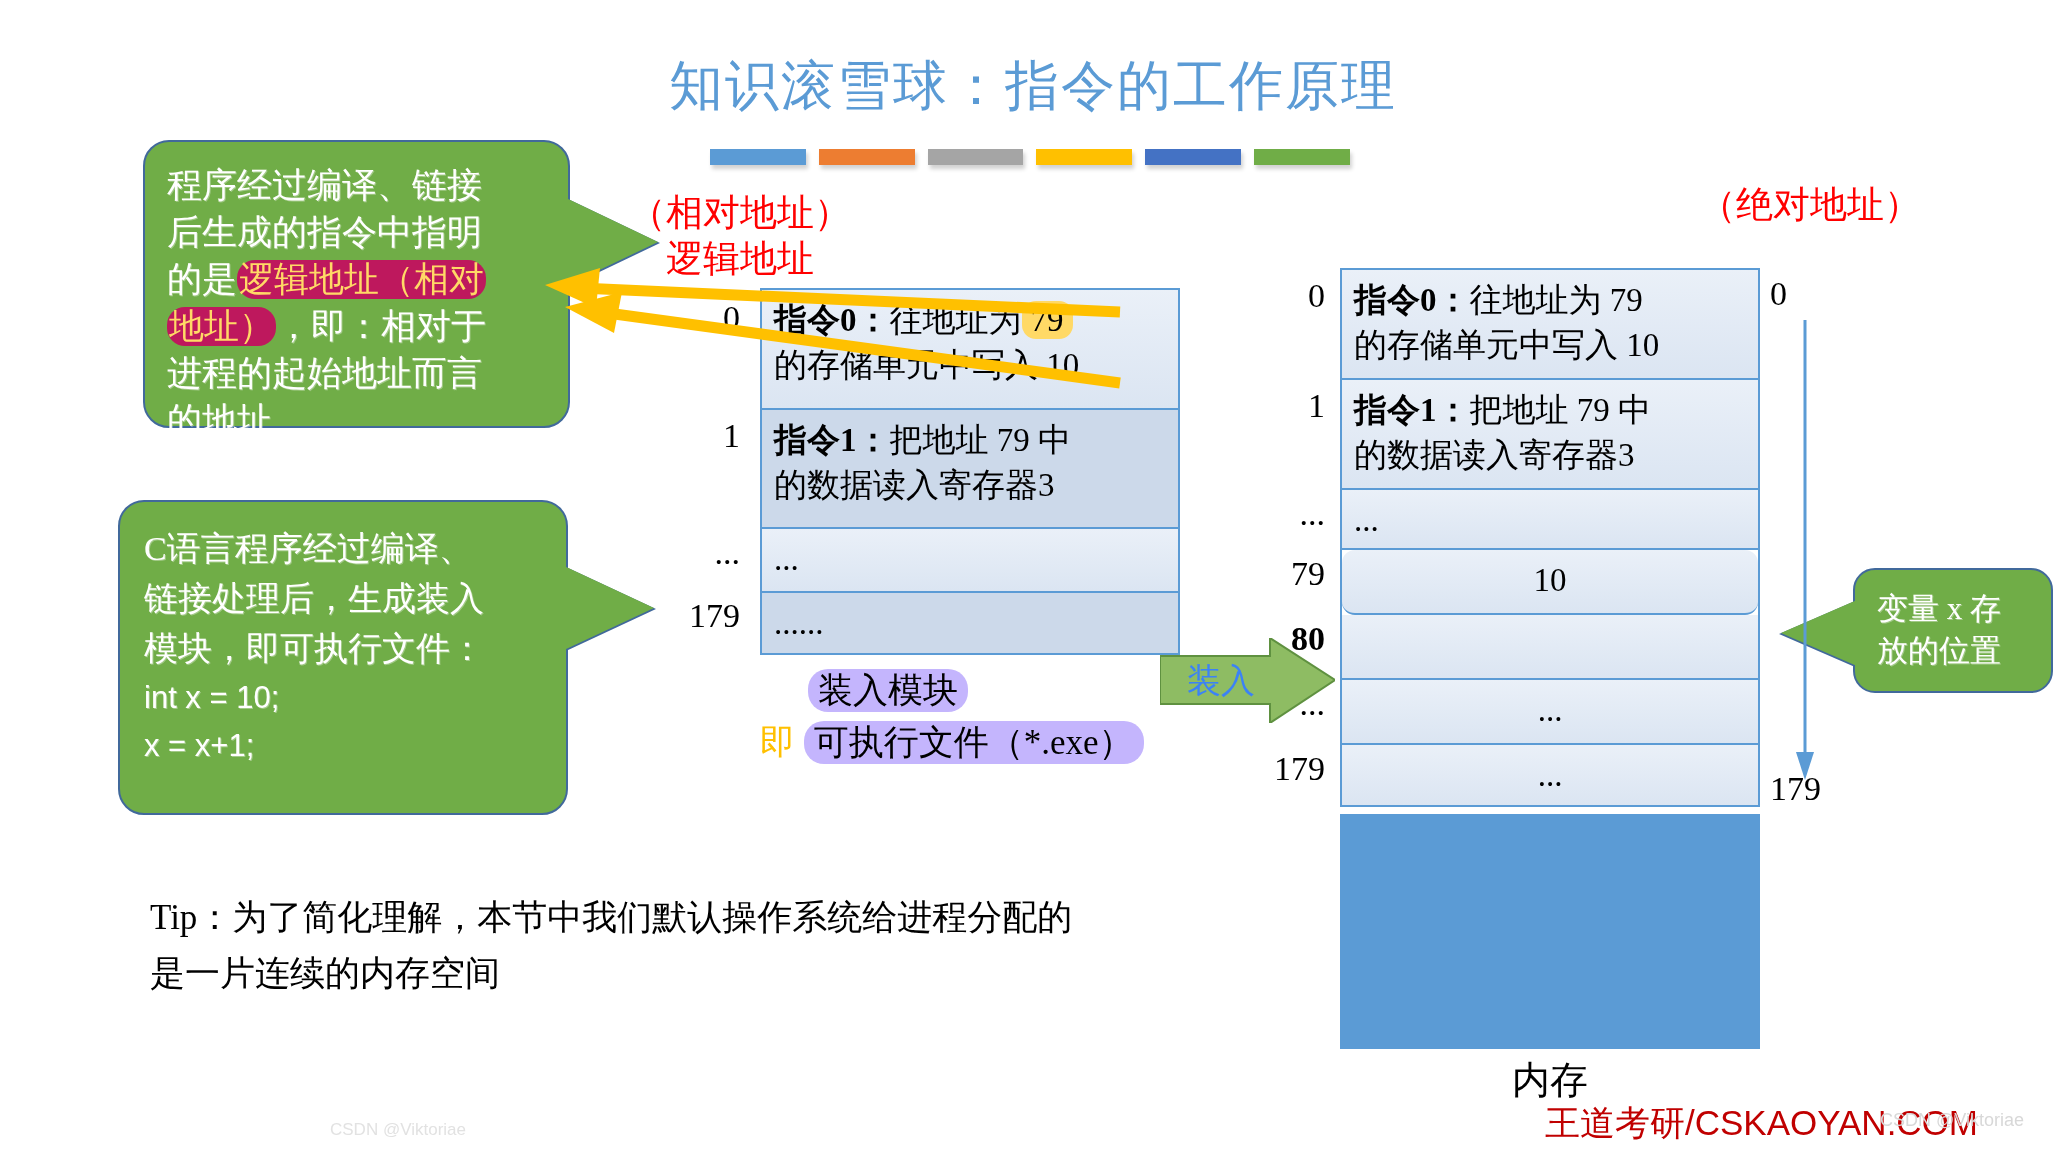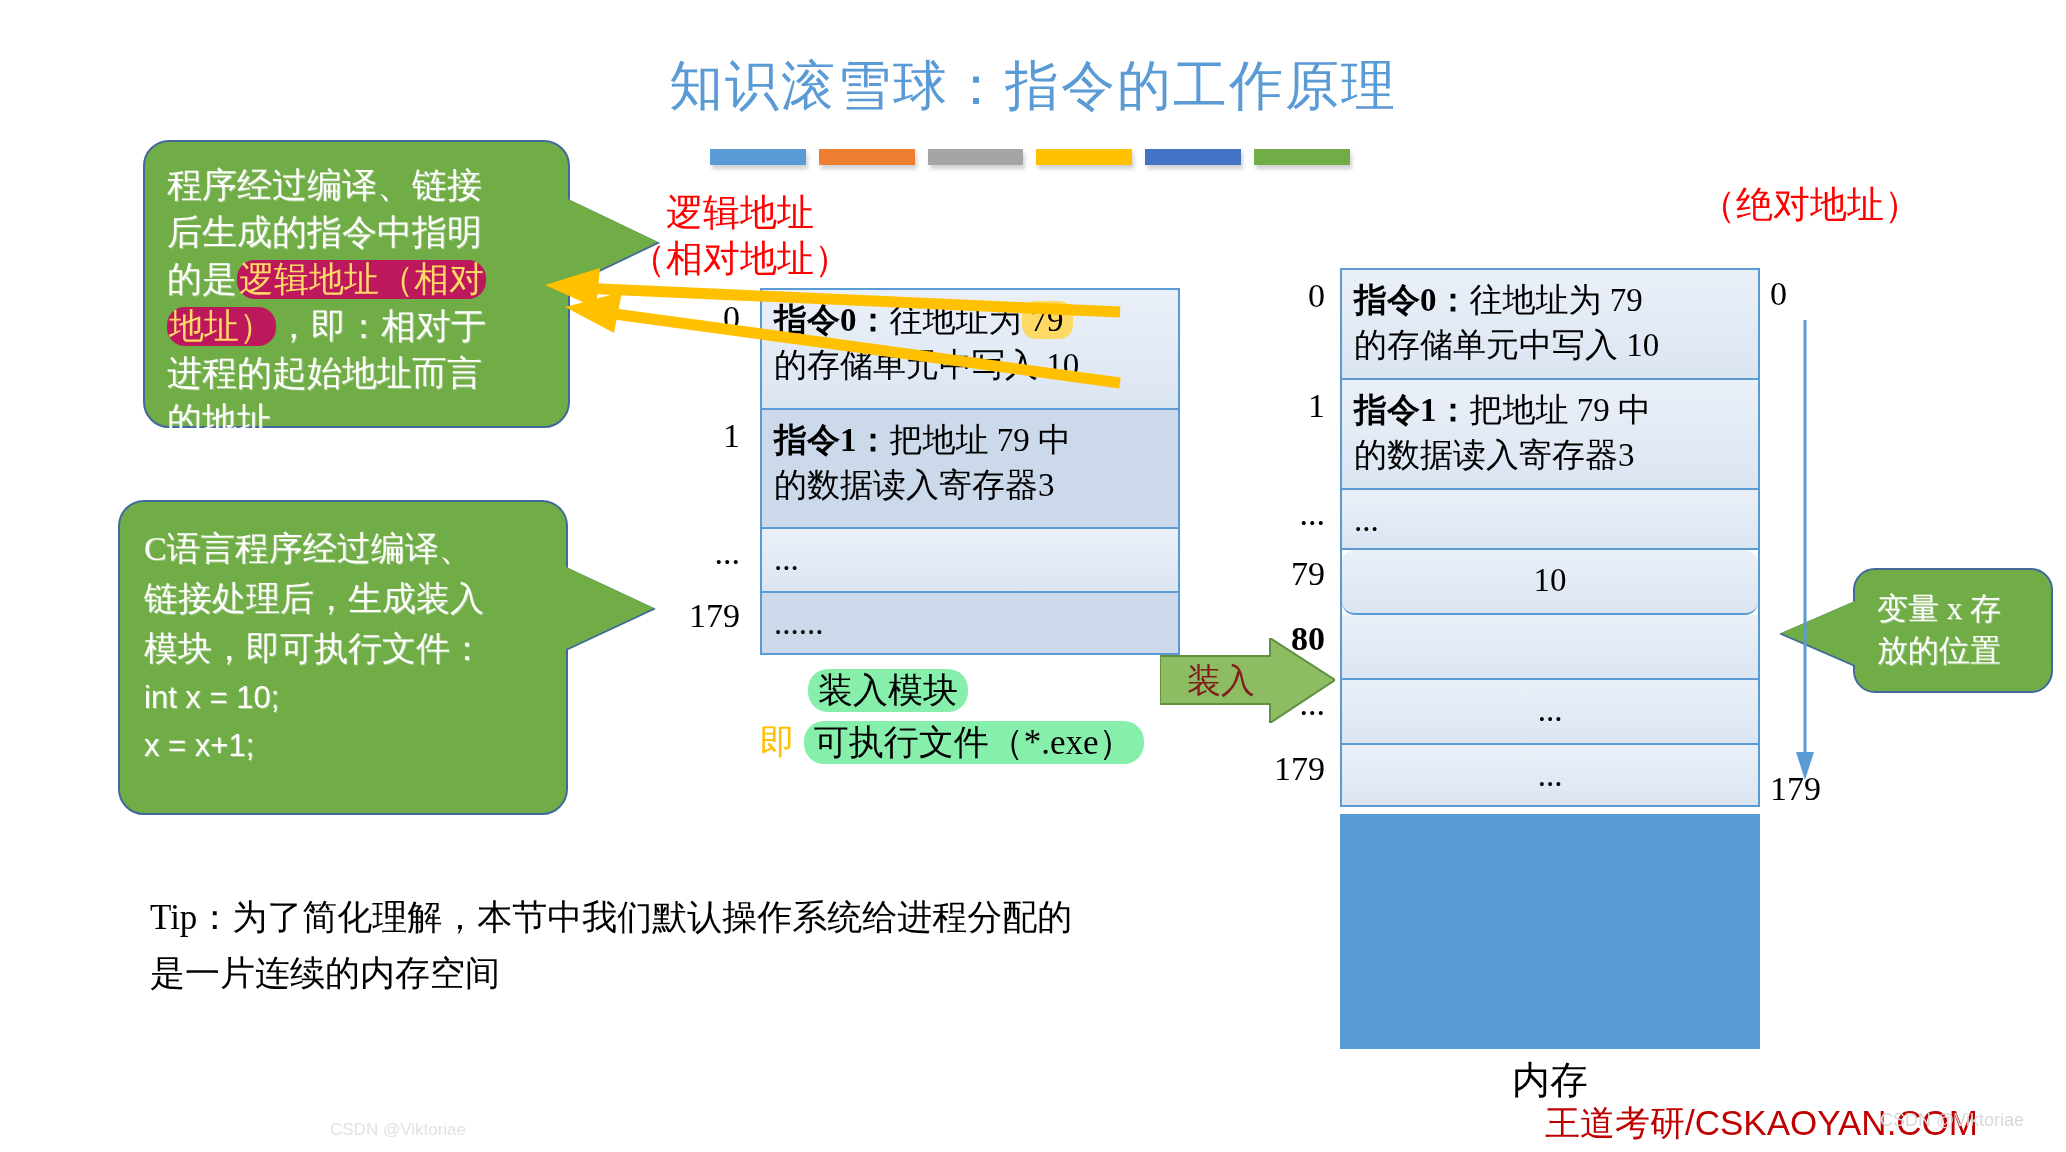--- a/index.html
+++ b/index.html
@@ -123,21 +123,21 @@
   #memblock{
     left:1340px;top:814px;width:420px;height:235px;
     background:#5b9bd5;border:2px solid #5b9bd5;box-sizing:border-box;
   }
 
   
   #arrows{left:0;top:0;width:2066px;height:1152px;pointer-events:none;}
 
   
   #loadmod{left:760px;top:665px;width:420px;font-size:35px;line-height:52px;}
-  #loadmod .yel{background:#86efac;border-radius:20px;padding:2px 10px;}
+  #loadmod .yel{background:#c4b5fd;border-radius:20px;padding:2px 10px;}
   #loadmod .ji{color:#ffc000;}
 
   
   #loadarrow{left:1160px;top:638px;width:175px;height:85px;}
 
   
   #tip{
     left:150px;top:890px;width:1060px;
     font-size:35px;line-height:56px;color:#000;
   }
@@ -185,22 +185,22 @@
   <div class="code-line">x = x+1;</div>
 </div>
 
 <div class="abs callout" id="callout3">
   <div class="tail"></div>
   <div>变量 x 存</div>
   <div>放的位置</div>
 </div>
 
 <div class="abs redlabel" id="lbl-logical">
+  <div>（相对地址）</div>
   <div>逻辑地址</div>
-  <div>（相对地址）</div>
 </div>
 <div class="abs redlabel" id="lbl-physical">
   <div>（绝对地址）</div>
 </div>
 
 <div class="abs" id="ltable-addrs" style="left:640px;top:288px;width:100px;">
   <div class="addr" style="height:120px;line-height:60px;">0</div>
   <div class="addr" style="height:119px;line-height:56px;">1</div>
   <div class="addr" style="height:64px;line-height:52px;">...</div>
   <div class="addr" style="height:60px;line-height:50px;">179</div>
@@ -226,21 +226,21 @@
   <div>
     <span class="ji">即</span>
     <span class="yel">可执行文件（*.exe）</span>
   </div>
 </div>
 
 <div class="abs" id="loadarrow">
   <svg width="175" height="85" viewBox="0 0 175 85">
     <polygon points="0,18 110,18 110,0 175,42 110,85 110,66 0,66" fill="#8ebc63" stroke="#5f9140" stroke-width="2"></polygon>
   </svg>
-  <div class="abs" style="left:16px;top:20px;width:90px;font-size:34px;color:#7f1d1d;text-align:center;">装入</div>
+  <div class="abs" style="left:16px;top:20px;width:90px;font-size:34px;color:#3b82f6;text-align:center;">装入</div>
 </div>
 
 <div class="abs" id="rtable-addrs" style="left:1230px;top:268px;width:95px;">
   <div class="addr" style="height:110px;line-height:56px;">0</div>
   <div class="addr" style="height:110px;line-height:56px;">1</div>
   <div class="addr" style="height:60px;line-height:52px;">...</div>
   <div class="addr" style="height:65px;line-height:52px;">79</div>
   <div class="addr" style="height:65px;line-height:52px;font-weight:bold;">80</div>
   <div class="addr" style="height:65px;line-height:52px;">...</div>
   <div class="addr" style="height:60px;line-height:52px;">179</div>

